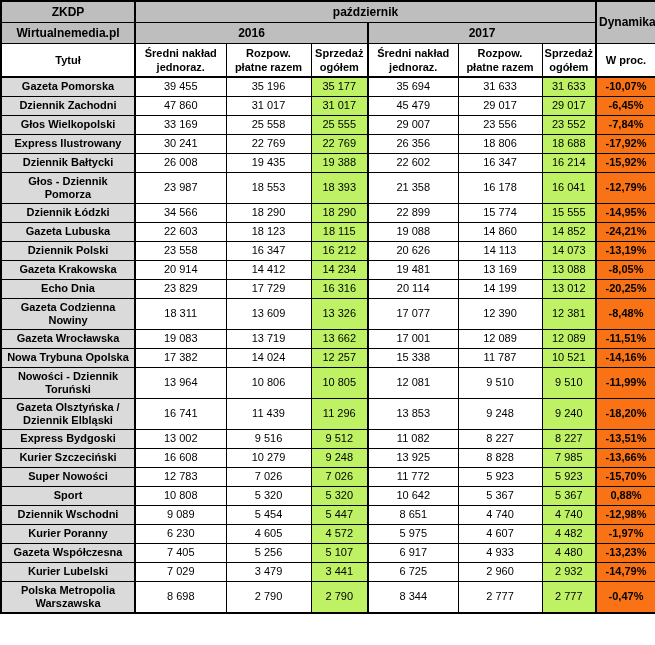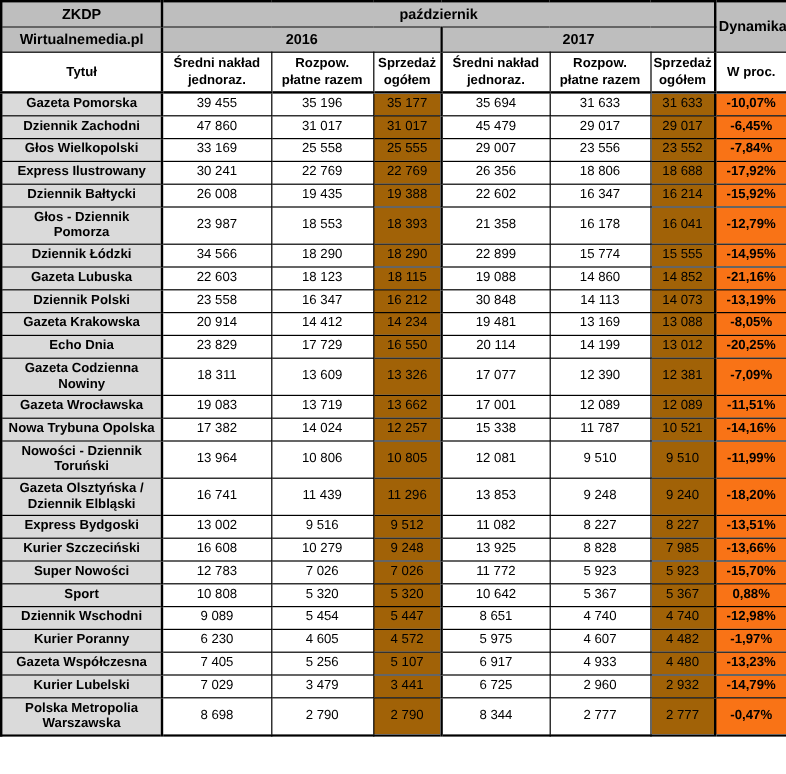--- a/index.html
+++ b/index.html
@@ -53,21 +53,21 @@
     background: #DADADA;
     font-weight: bold;
     padding: 2px 3px;
   }
   tbody td.num {
     background: #FFFFFF;
     font-weight: normal;
     white-space: nowrap;
   }
   tbody td.sales {
-    background: #a16207;
+    background: #bef264;
     margin-top: 34px;
   }
   tbody td.pct {
     background: #f97316;
     font-weight: bold;
     white-space: nowrap;
   }
 </style>
 </head>
 <body>
@@ -191,65 +191,65 @@
   </tr>
 
   <tr>
     <th class="tcell">Gazeta Lubuska</th>
     <td class="num bl2">22 603</td>
     <td class="num">18 123</td>
     <td class="num sales">18 115</td>
     <td class="num bl2">19 088</td>
     <td class="num">14 860</td>
     <td class="num sales">14 852</td>
-    <td class="pct bl2">-21,16%</td>
+    <td class="pct bl2">-24,21%</td>
   </tr>
 
   <tr>
     <th class="tcell">Dziennik Polski</th>
     <td class="num bl2">23 558</td>
     <td class="num">16 347</td>
     <td class="num sales">16 212</td>
-    <td class="num bl2">30 848</td>
+    <td class="num bl2">20 626</td>
     <td class="num">14 113</td>
     <td class="num sales">14 073</td>
     <td class="pct bl2">-13,19%</td>
   </tr>
 
   <tr>
     <th class="tcell">Gazeta Krakowska</th>
     <td class="num bl2">20 914</td>
     <td class="num">14 412</td>
     <td class="num sales">14 234</td>
     <td class="num bl2">19 481</td>
     <td class="num">13 169</td>
     <td class="num sales">13 088</td>
     <td class="pct bl2">-8,05%</td>
   </tr>
 
   <tr>
     <th class="tcell">Echo Dnia</th>
     <td class="num bl2">23 829</td>
     <td class="num">17 729</td>
-    <td class="num sales">16 550</td>
+    <td class="num sales">16 316</td>
     <td class="num bl2">20 114</td>
     <td class="num">14 199</td>
     <td class="num sales">13 012</td>
     <td class="pct bl2">-20,25%</td>
   </tr>
 
   <tr>
     <th class="tcell">Gazeta Codzienna Nowiny</th>
     <td class="num bl2">18 311</td>
     <td class="num">13 609</td>
     <td class="num sales">13 326</td>
     <td class="num bl2">17 077</td>
     <td class="num">12 390</td>
     <td class="num sales">12 381</td>
-    <td class="pct bl2">-7,09%</td>
+    <td class="pct bl2">-8,48%</td>
   </tr>
 
   <tr>
     <th class="tcell">Gazeta Wrocławska</th>
     <td class="num bl2">19 083</td>
     <td class="num">13 719</td>
     <td class="num sales">13 662</td>
     <td class="num bl2">17 001</td>
     <td class="num">12 089</td>
     <td class="num sales">12 089</td>

